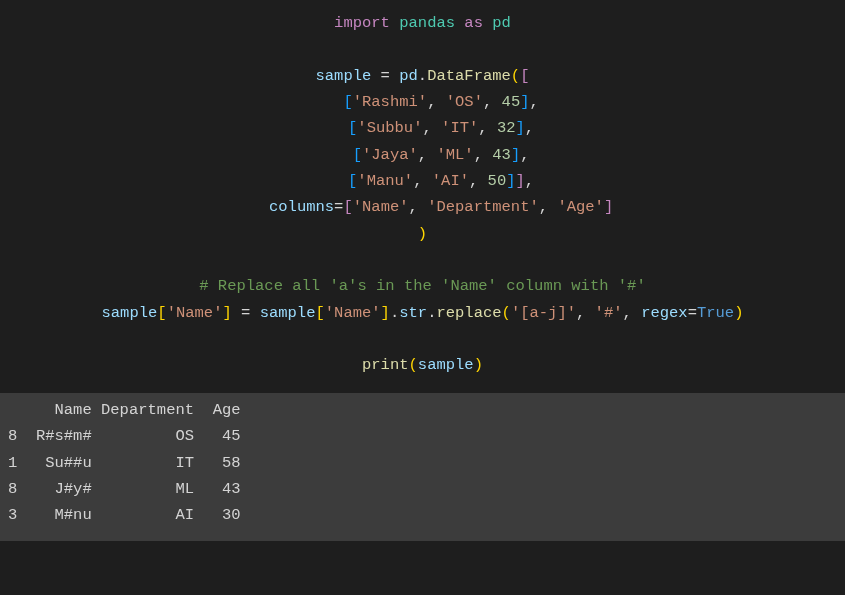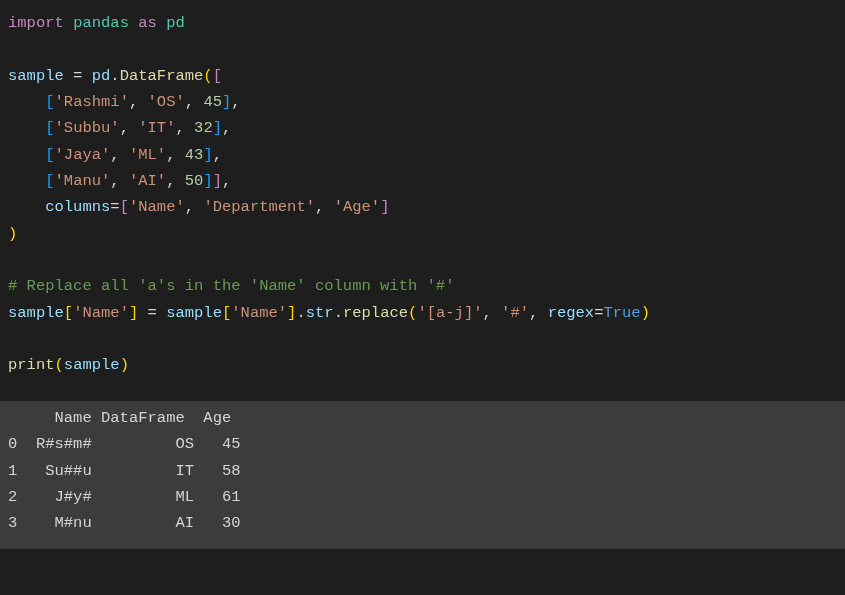--- a/index.html
+++ b/index.html
@@ -7,24 +7,25 @@
     padding: 0;
     background: #1e1e1e;
     font-family: "Consolas", "Courier New", monospace;
     font-size: 15.5px;
     line-height: 1.7;
     width: 845px;
     height: 595px;
     overflow: hidden;
   }
   .code {
-    padding: 10px 8px 22px 8px;
+    padding: 10px 8px 14px 8px;
     background: #1e1e1e;
     color: #d4d4d4;
     white-space: pre;
+    text-align: center;
   }
   .kw { color: #c586c0; }       
   .mod { color: #4ec9b0; }      
   .mod2 { color: #9cdcfe; }     
   .fn { color: #dcdcaa; }       
   .var { color: #9cdcfe; }      
   .punc { color: #d4d4d4; }     
   .brkt { color: #ffd602; }     
   .brkt2 { color: #c586c0; }    
   .brkt3 { color: #179fff; }    
@@ -53,17 +54,17 @@
     <span class="brkt3">[</span><span class="str">'Jaya'</span><span class="punc">, </span><span class="str">'ML'</span><span class="punc">, </span><span class="num">43</span><span class="brkt3">]</span><span class="punc">,</span>
     <span class="brkt3">[</span><span class="str">'Manu'</span><span class="punc">, </span><span class="str">'AI'</span><span class="punc">, </span><span class="num">50</span><span class="brkt3">]</span><span class="brkt2">]</span><span class="punc">,</span>
     <span class="var">columns</span><span class="punc">=</span><span class="brkt2">[</span><span class="str">'Name'</span><span class="punc">, </span><span class="str">'Department'</span><span class="punc">, </span><span class="str">'Age'</span><span class="brkt2">]</span>
 <span class="brkt">)</span>
 
 <span class="cmt"># Replace all 'a's in the 'Name' column with '#'</span>
 <span class="var">sample</span><span class="brkt">[</span><span class="str">'Name'</span><span class="brkt">]</span><span class="punc"> = </span><span class="var">sample</span><span class="brkt">[</span><span class="str">'Name'</span><span class="brkt">]</span><span class="punc">.</span><span class="prop">str</span><span class="punc">.</span><span class="fn">replace</span><span class="brkt">(</span><span class="str">'[a-j]'</span><span class="punc">, </span><span class="str">'#'</span><span class="punc">, </span><span class="var">regex</span><span class="punc">=</span><span class="bool">True</span><span class="brkt">)</span>
 
 <span class="fn">print</span><span class="brkt">(</span><span class="var">sample</span><span class="brkt">)</span>
 </div>
-<div class="output"><span>     Name DataFrame  Age</span>
-<span>0  R#s#m#         OS   45</span>
+<div class="output"><span>     Name Department  Age</span>
+<span>8  R#s#m#         OS   45</span>
 <span>1   Su##u         IT   58</span>
-<span>2    J#y#         ML   61</span>
+<span>8    J#y#         ML   43</span>
 <span>3    M#nu         AI   30</span></div>
 
 </body></html>

